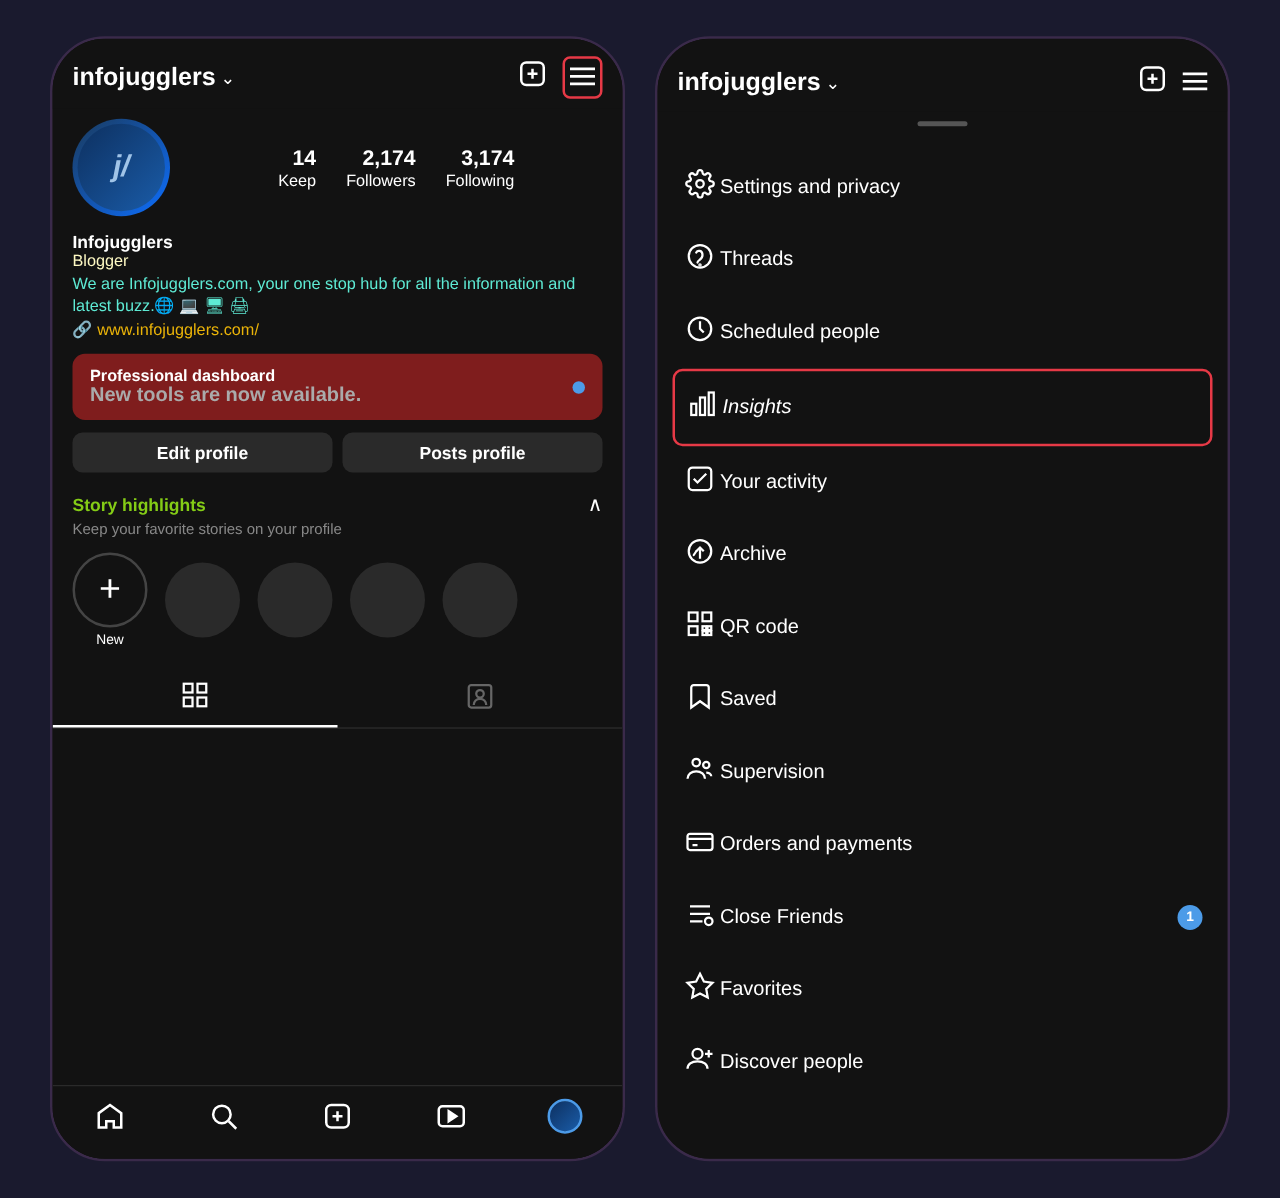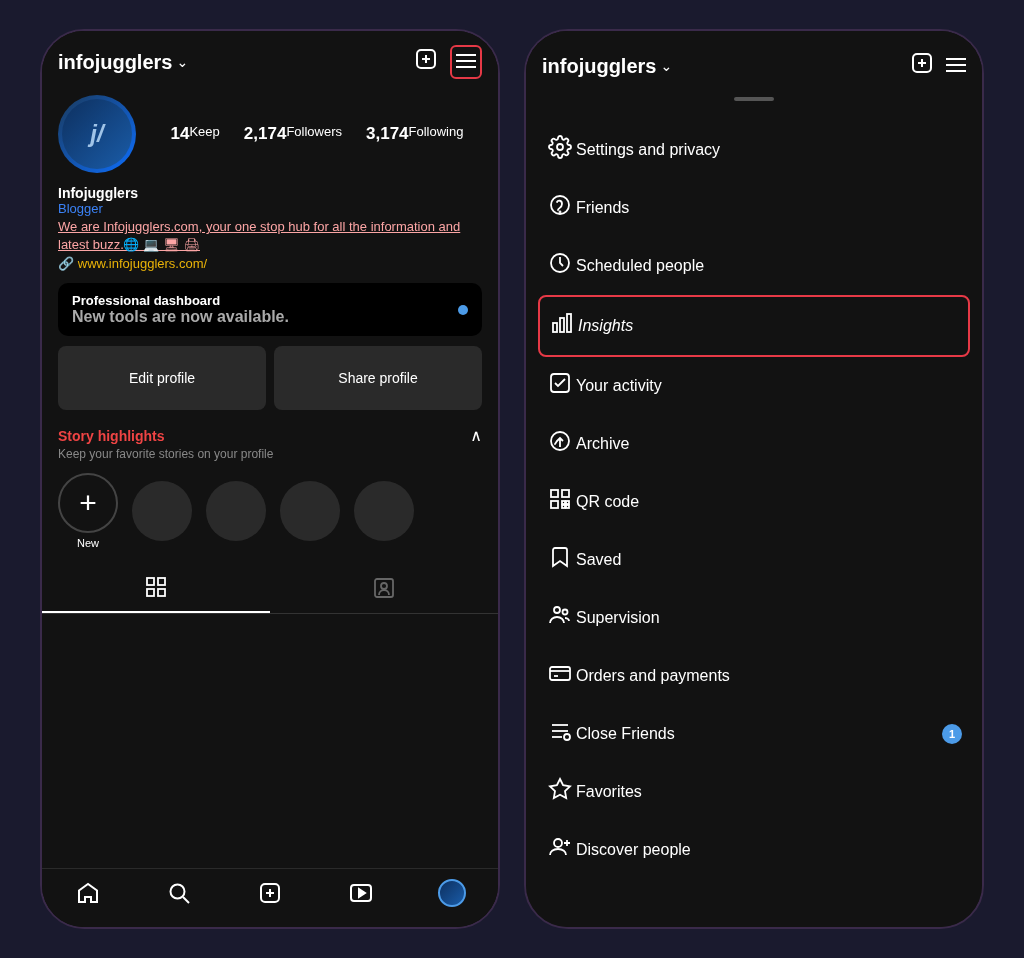--- a/index.html
+++ b/index.html
@@ -120,21 +120,22 @@
 
     .stats-section {
       display: flex;
       gap: 24px;
       flex: 1;
       justify-content: center;
     }
 
     .stat-item {
       display: flex;
-      align-items: flex-start;
+      flex-direction: column;
+      align-items: flex-end;
     }
 
     .stat-number {
       color: #ffffff;
       font-size: 17px;
       font-weight: 700;
     }
 
     .stat-label {
       color: #ffffff;
@@ -145,41 +146,40 @@
       padding: 0 16px 8px;
     }
 
     .bio-name {
       color: #ffffff;
       font-size: 14px;
       font-weight: 700;
     }
 
     .bio-role {
-      color: #3b82f6;
+      color: #fef9c3;
       font-size: 13px;
     }
 
     .bio-text {
-      color: #fca5a5;
+      color: #5eead4;
       font-size: 13px;
       margin-top: 2px;
       line-height: 1.4;
-      text-decoration: underline;
     }
 
     .bio-link {
       color: #eab308;
       font-size: 13px;
       margin-top: 2px;
     }
 
     .dashboard-card {
       margin: 4px 16px 10px;
-      background: #000000;
+      background: #7f1d1d;
       border-radius: 10px;
       padding: 10px 14px;
       display: flex;
       align-items: center;
       justify-content: space-between;
     }
 
     .dashboard-text-area {}
     .dashboard-title {
       color: #ffffff;
@@ -203,35 +203,35 @@
       gap: 8px;
       padding: 0 16px 12px;
     }
 
     .action-btn {
       flex: 1;
       background: #2a2a2a;
       color: #ffffff;
       border: none;
       border-radius: 8px;
-      padding: 24px 0;
+      padding: 8px 0;
       font-size: 14px;
-      font-weight: 400;
+      font-weight: 700;
       cursor: pointer;
     }
 
     .story-highlights-header {
       display: flex;
       align-items: center;
       justify-content: space-between;
       padding: 4px 16px 2px;
     }
 
     .story-highlights-title {
-      color: #ef4444;
+      color: #84cc16;
       font-size: 14px;
       font-weight: 700;
     }
 
     .story-highlights-subtitle {
       color: #888888;
       font-size: 12px;
       padding: 0 16px 8px;
     }
 
@@ -465,21 +465,21 @@
     <div class="dashboard-card">
       <div class="dashboard-text-area">
         <div class="dashboard-title">Professional dashboard</div>
         <div class="dashboard-subtitle">New tools are now available.</div>
       </div>
       <div class="dashboard-dot"></div>
     </div>
 
     <div class="action-buttons">
       <button class="action-btn">Edit profile</button>
-      <button class="action-btn">Share profile</button>
+      <button class="action-btn">Posts profile</button>
     </div>
 
     <div class="story-highlights-header">
       <span class="story-highlights-title">Story highlights</span>
       <span style="color:#ffffff;font-size:16px;">∧</span>
     </div>
     <div class="story-highlights-subtitle">Keep your favorite stories on your profile</div>
 
     <div class="highlights-row">
       <div class="highlight-new">
@@ -587,21 +587,21 @@
       </div>
 
       <div class="menu-item">
         <span class="menu-item-icon">
           <svg width="24" height="24" viewBox="0 0 24 24" fill="none" stroke="white" stroke-width="1.8">
             <circle cx="12" cy="12" r="9"></circle>
             <path d="M9 9c1-2 5-2 5 2s-4 4-4 6" stroke-linecap="round"></path>
             <circle cx="12" cy="19" r="0.5" fill="white"></circle>
           </svg>
         </span>
-        <span class="menu-item-label">Friends</span>
+        <span class="menu-item-label">Threads</span>
       </div>
 
       <div class="menu-item">
         <span class="menu-item-icon">
           <svg width="24" height="24" viewBox="0 0 24 24" fill="none" stroke="white" stroke-width="1.8">
             <circle cx="12" cy="12" r="9"></circle>
             <polyline points="12,6 12,12 15,15"></polyline>
           </svg>
         </span>
         <span class="menu-item-label">Scheduled people</span>

